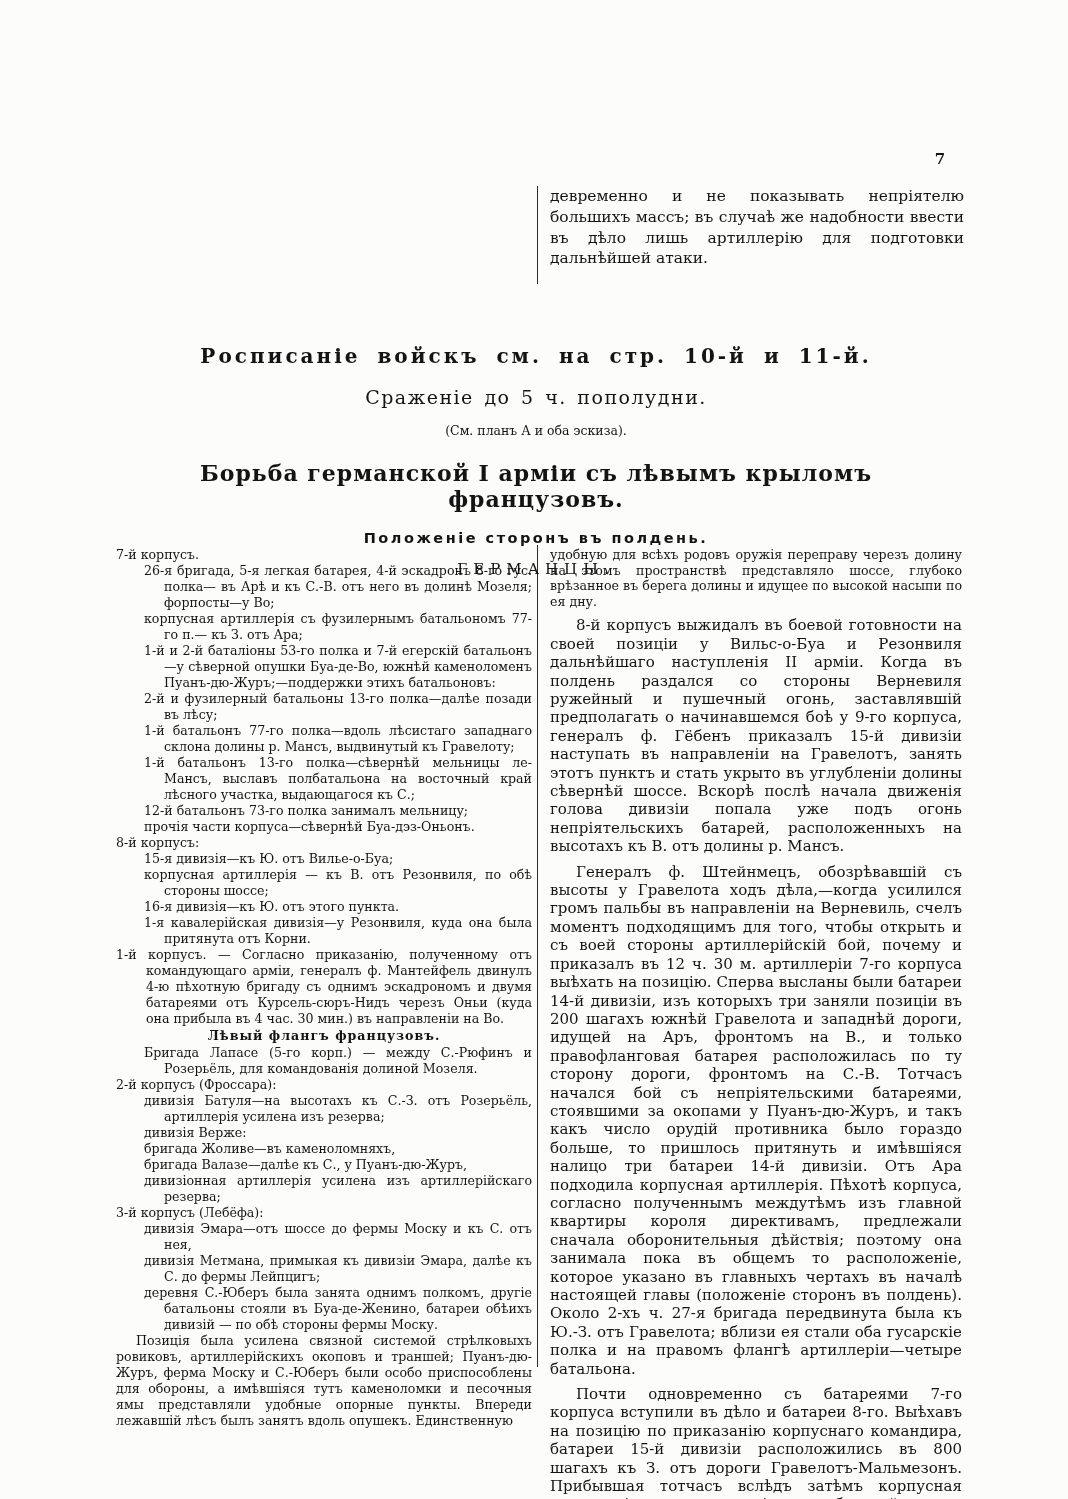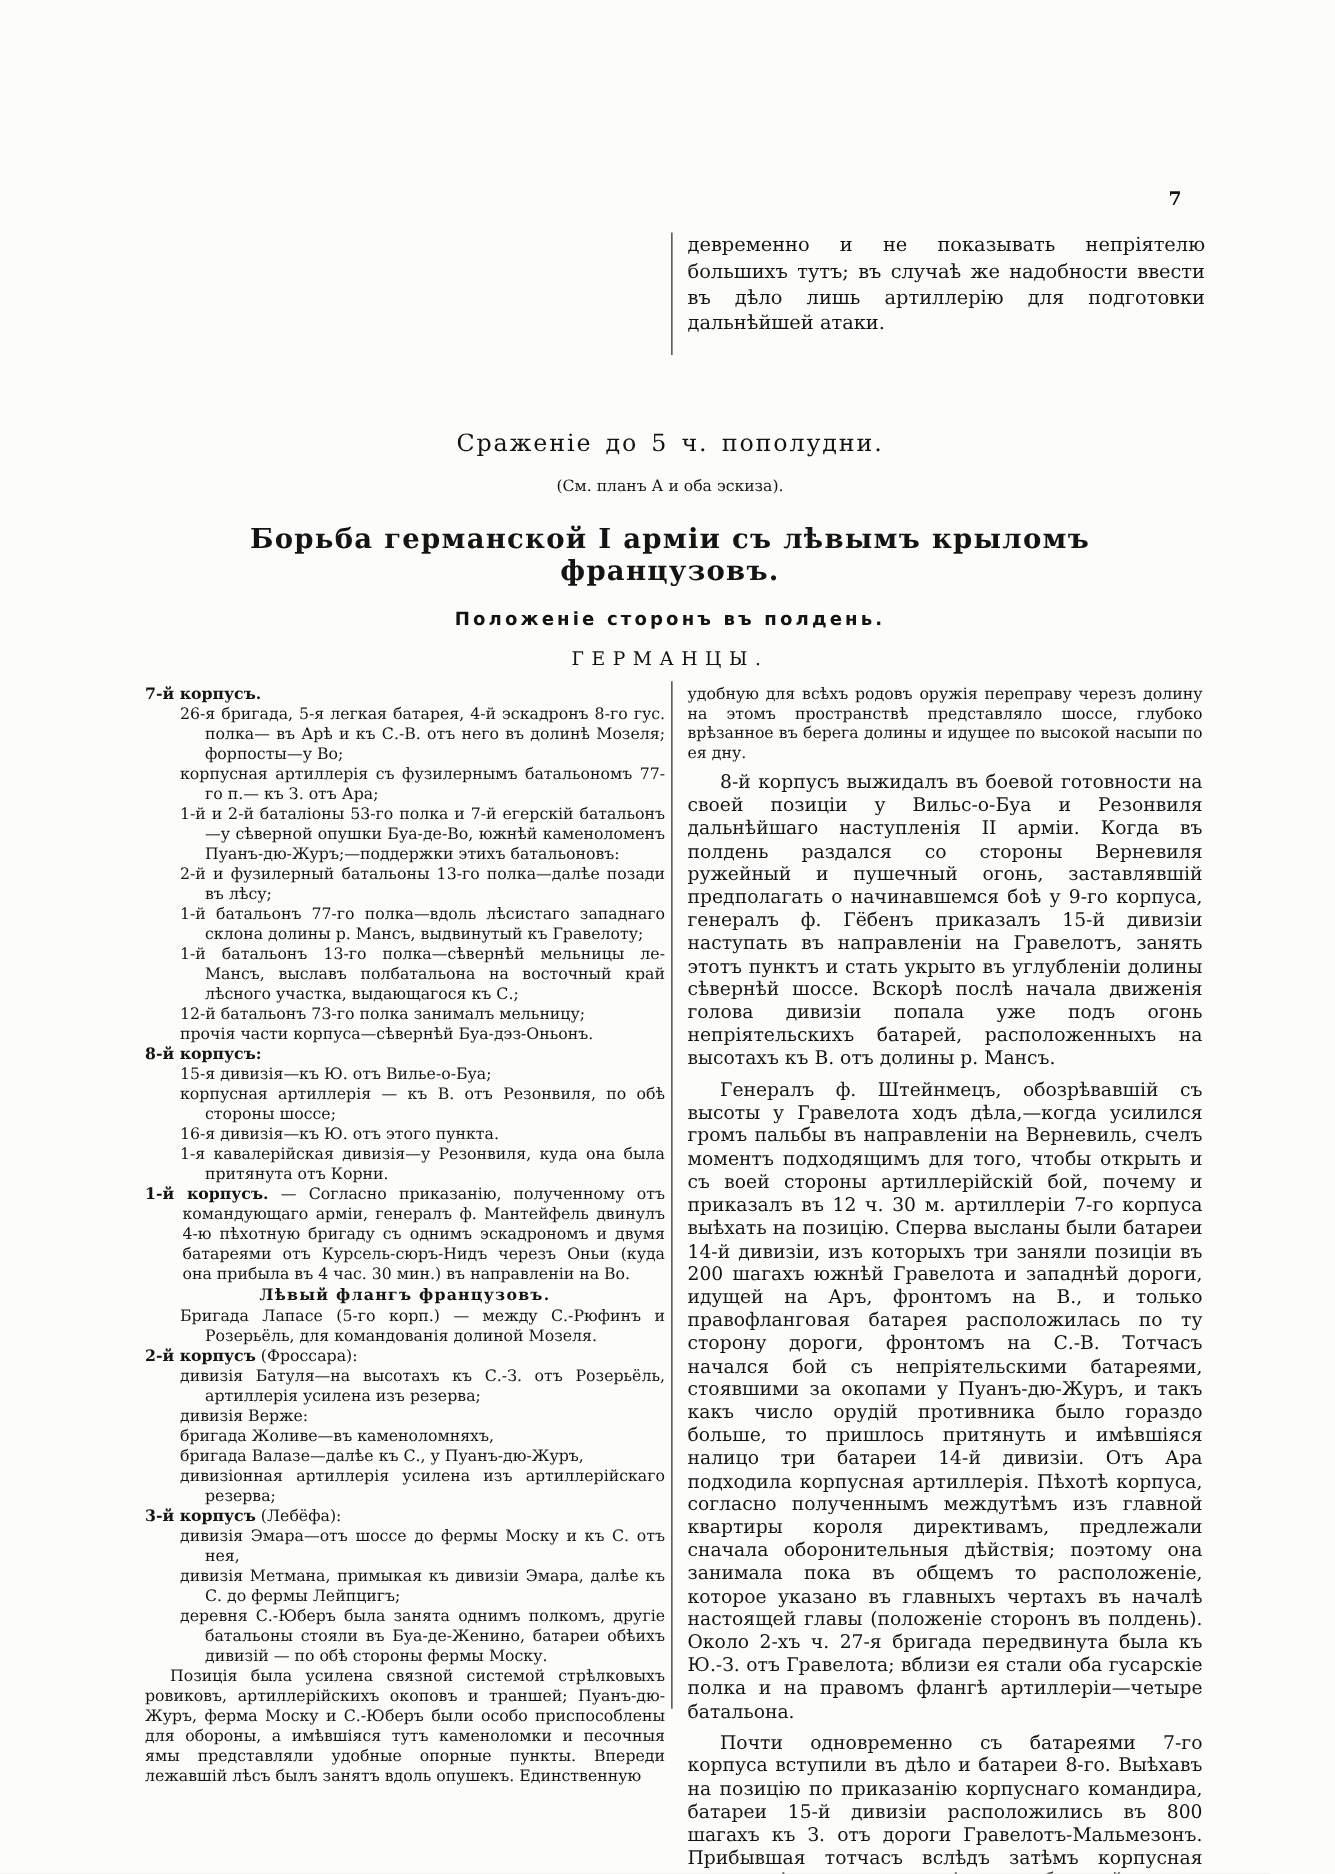--- a/index.html
+++ b/index.html
@@ -24,42 +24,43 @@
   .h-title{font-size:20px;font-weight:bold;letter-spacing:3px;word-spacing:7px;margin:0 0 18px 0;}
   .h-sub{font-size:19px;letter-spacing:1.5px;word-spacing:3px;margin:0 0 15px 0;}
   .h-note{font-size:12.5px;margin:0 0 22px 0;}
   .h-battle{font-size:22px;font-weight:bold;letter-spacing:1px;margin:0 0 18px 0;}
   .h-position{font-family:"DejaVu Sans",sans-serif;font-size:14.5px;font-weight:bold;
     letter-spacing:2.5px;margin:0 0 14px 0;}
   .h-germans{font-size:15px;letter-spacing:6px;margin:0;}
   .leftcol{position:absolute;left:116px;top:547px;width:416px;
     font-size:12.6px;line-height:16px;text-align:justify;}
   .leftcol .corps{padding-left:30px;text-indent:-30px;}
-  .leftcol .corps .lbl{font-weight:bold;}
+  .leftcol .corps .lbl{font-weight:normal;}
   .leftcol .entry{padding-left:48px;text-indent:-20px;}
   .leftcol .subhead{text-align:center;font-weight:bold;letter-spacing:1px;
     padding:1px 0;text-indent:0;}
   .leftcol .para{text-indent:20px;}
   .rightcol{position:absolute;left:550px;top:547px;width:412px;text-align:justify;}
   .rightcol .smallpara{font-size:12.6px;line-height:15.6px;margin:0 0 7px 0;}
   .rightcol .bigpara{font-size:15px;line-height:18.4px;text-indent:26px;margin:0 0 7px 0;}
 </style>
 </head>
 <body>
 
 <div class="page">
 
   <div class="pagenum">7</div>
 
   <div class="col-rule rule-top"></div>
   <div class="col-rule rule-body"></div>
 
-  <div class="toppara right">девременно и не показывать непріятелю большихъ тутъ; въ случаѣ же надобности ввести въ дѣло лишь артиллерію для подготовки дальнѣйшей атаки.</div>
+  <div class="toppara right">девременно и не показывать непріятелю большихъ массъ; въ случаѣ же надобности ввести въ дѣло лишь артиллерію для подготовки дальнѣйшей атаки.</div>
 
   <div class="headings">
+    <div class="h-title">Росписаніе войскъ см. на стр. 10-й и 11-й.</div>
     <div class="h-sub">Сраженіе до 5 ч. пополудни.</div>
     <div class="h-note">(См. планъ А и оба эскиза).</div>
     <div class="h-battle">Борьба германской I арміи съ лѣвымъ крыломъ французовъ.</div>
     <div class="h-position">Положеніе сторонъ въ полдень.</div>
     <div class="h-germans">ГЕРМАНЦЫ.</div>
   </div>
 
   <div class="leftcol">
     <div class="corps"><span class="lbl">7-й корпусъ.</span><span></span></div>
     <div class="entry">26-я бригада, 5-я легкая батарея, 4-й эскадронъ 8-го гус. полка— въ Арѣ и къ С.-В. отъ него въ долинѣ Мозеля; форпосты—у Во;</div>

